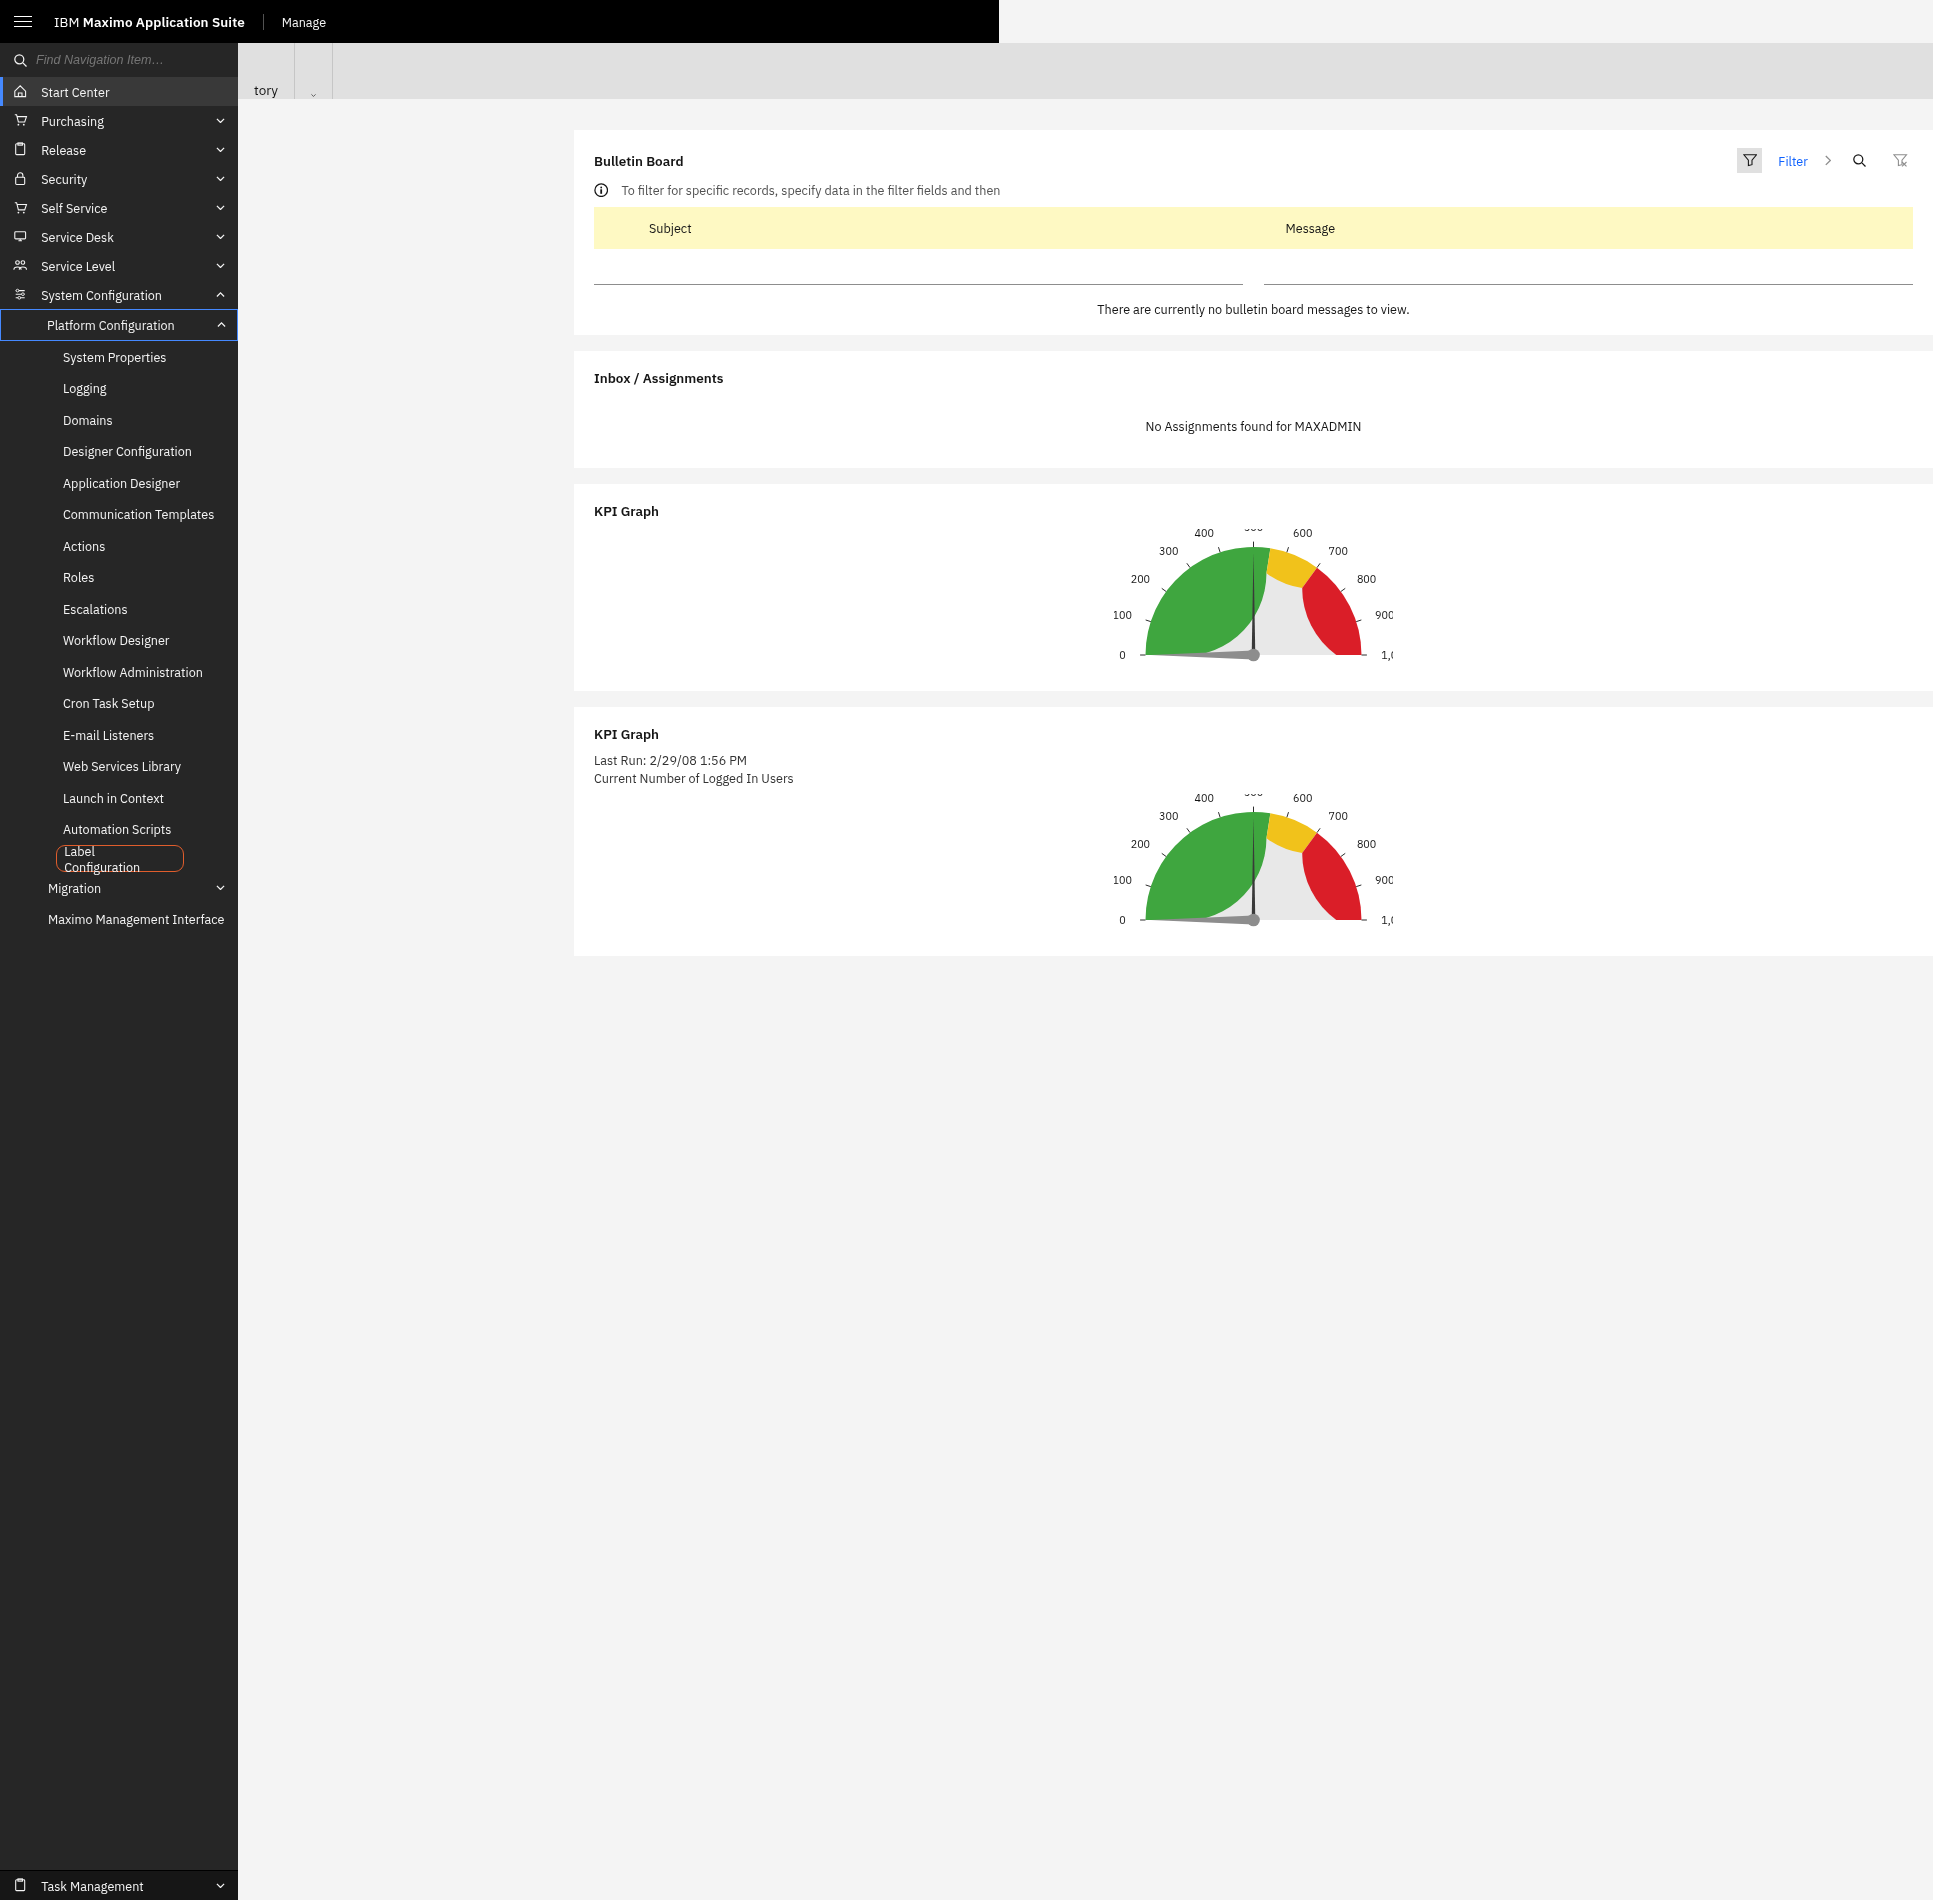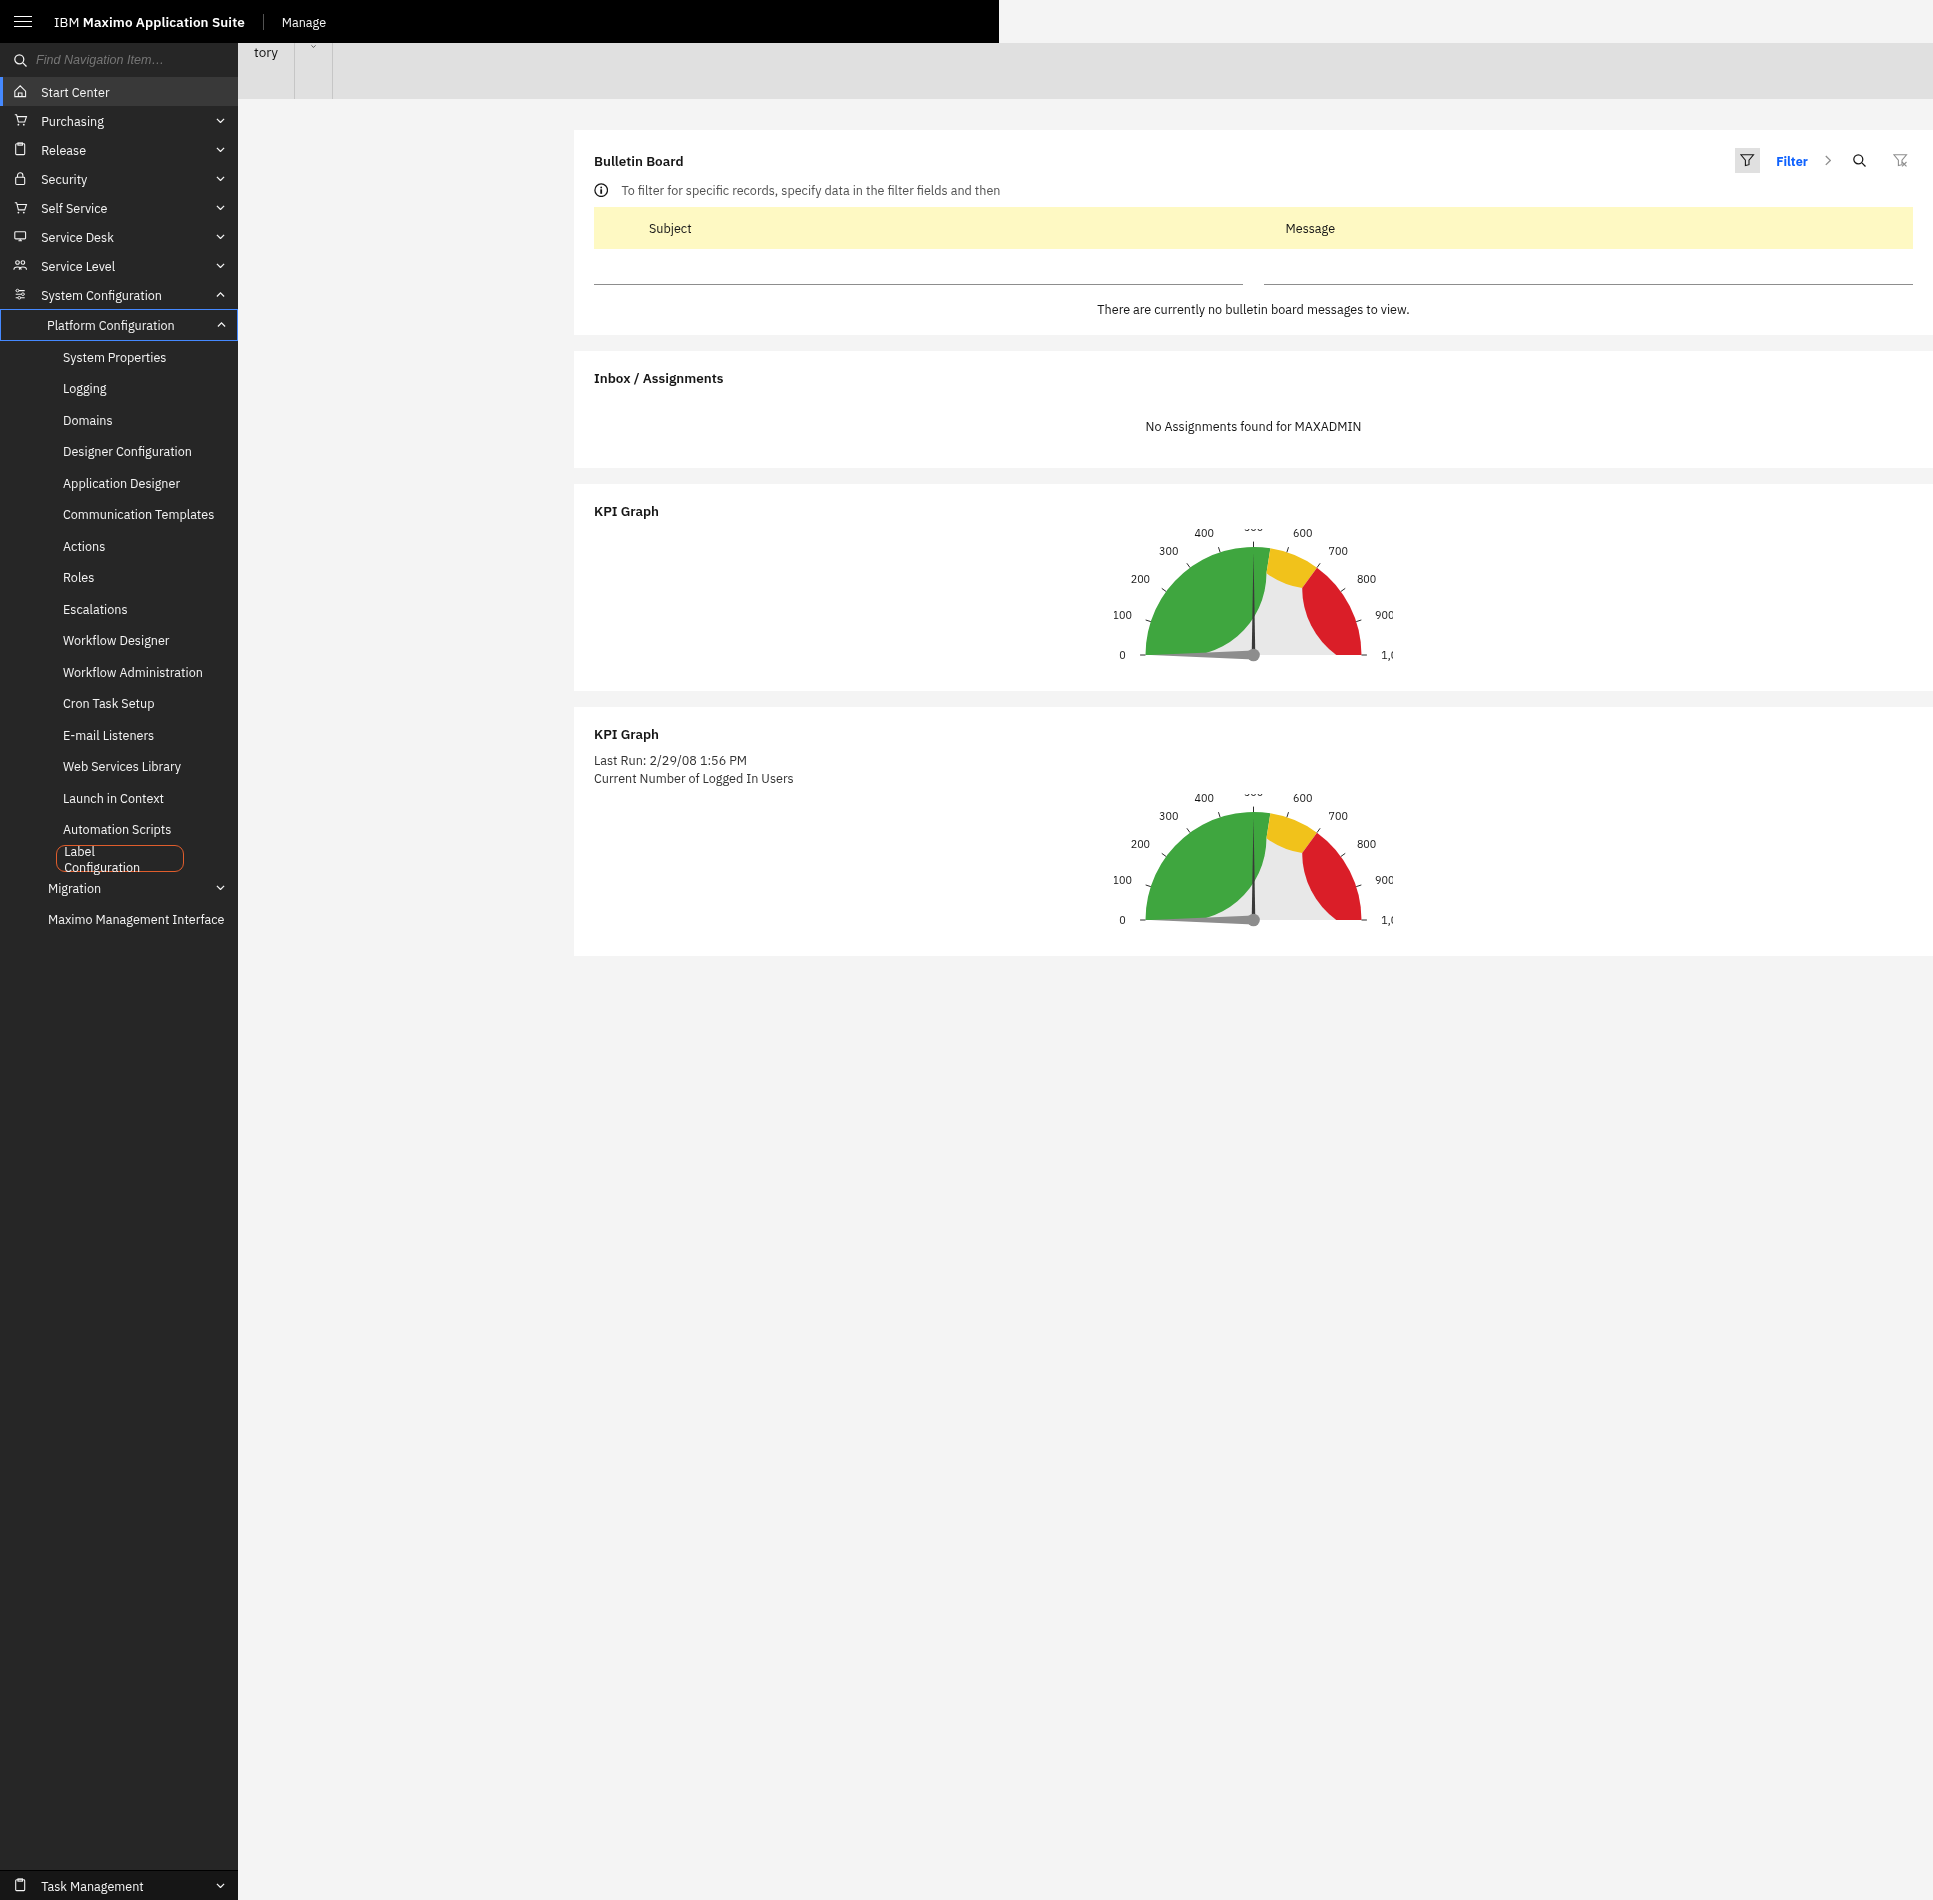--- a/index.html
+++ b/index.html
@@ -102,42 +102,42 @@
   }
   .tabbar {
     height: 56px;
     background: #e0e0e0;
     display: flex;
     align-items: stretch;
     padding-left: 238px;
   }
   .tab {
     padding: 0 16px;
-    display:flex; align-items:flex-start;
+    display:flex; align-items:flex-end;
     border-right: 0.9px solid #c6c6c6;
     font-size: 13.5px;
   }
   .tab.dd { width: 38px; justify-content:center; }
   .content-cols {
     display: flex;
     gap: 16px;
     padding: 31px 0 0 0;
   }
   .col-left { width: 558px; }
   .col-right { flex:1; display:flex; flex-direction:column; gap:16px; }
 
   .panel {
     background: #fff;
     padding: 18px 20px;
   }
   .panel-title { font-size: 13.5px; font-weight: 600; margin-bottom: 9px; }
   .panel-tools { display:flex; align-items:center; gap:16px; }
   .tool-btn { width:25px; height:25px; display:flex; align-items:center; justify-content:center; }
   .tool-btn.active-bg { background:#e0e0e0; }
-  .link { color:#0f62fe; font-size:12.6px;font-weight:bold; }
+  .link { color:#0f62fe; font-size:12.6px; }
   .hint { color:#525252; font-size:12.6px; display:flex; align-items:center; gap:13px; margin-top:9px;}
   .th-row { display:flex; background:#fef9c3; height:42px; align-items:center; margin-top:9px;padding-left:46px;}
   .th-row > div { flex:1; padding:0 9px; font-size:12.6px; }
   .filter-inputs { display:flex; gap:21.6px; margin-top:12.6px; }
   .filter-inputs div { flex:1; border-bottom:0.9px solid #8d8d8d; height:23.4px; }
   .empty { text-align:center; font-size:12.6px; color:#161616; margin-top:16px;}
   .kpi-meta { font-size:12.6px; color:#333; line-height:1.4; margin:5.4px 0 7.2px 0;}
   .gauge-wrap { display:flex; justify-content:center; }
 
   svg { display:block; }

